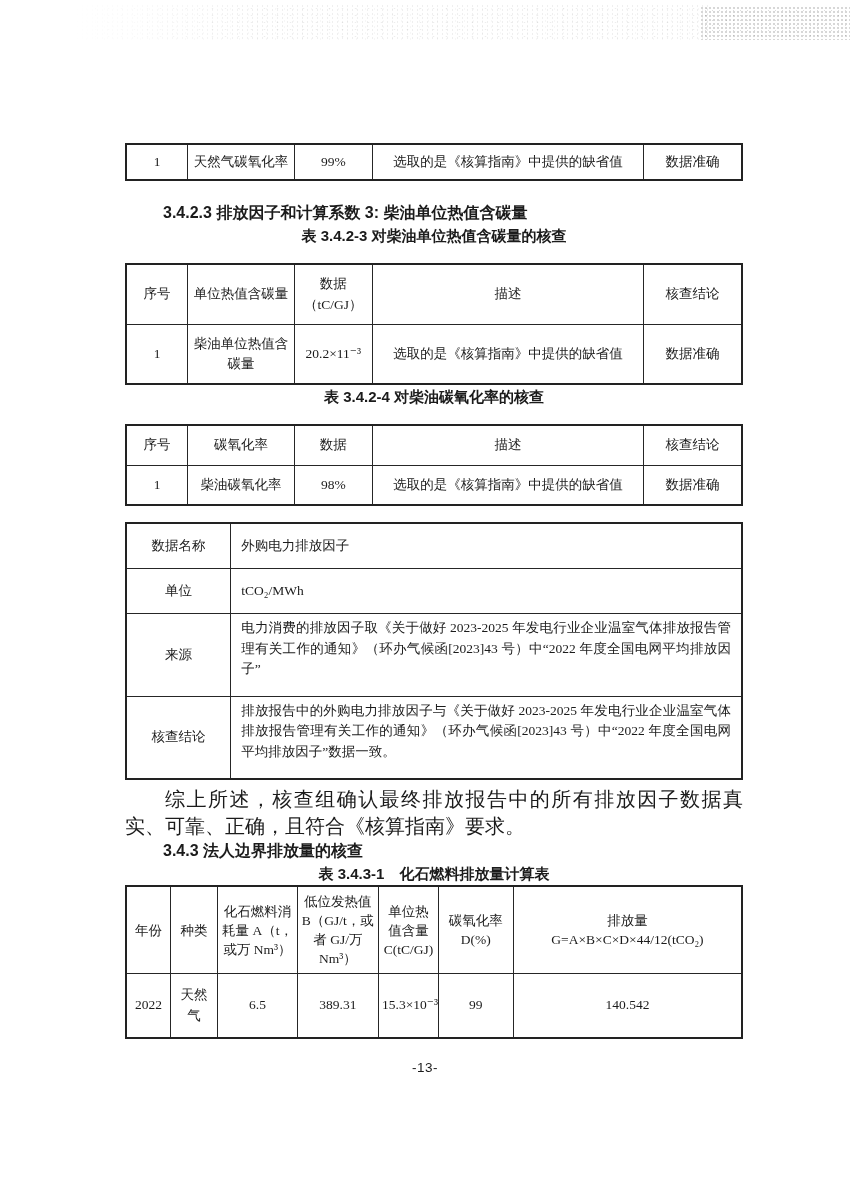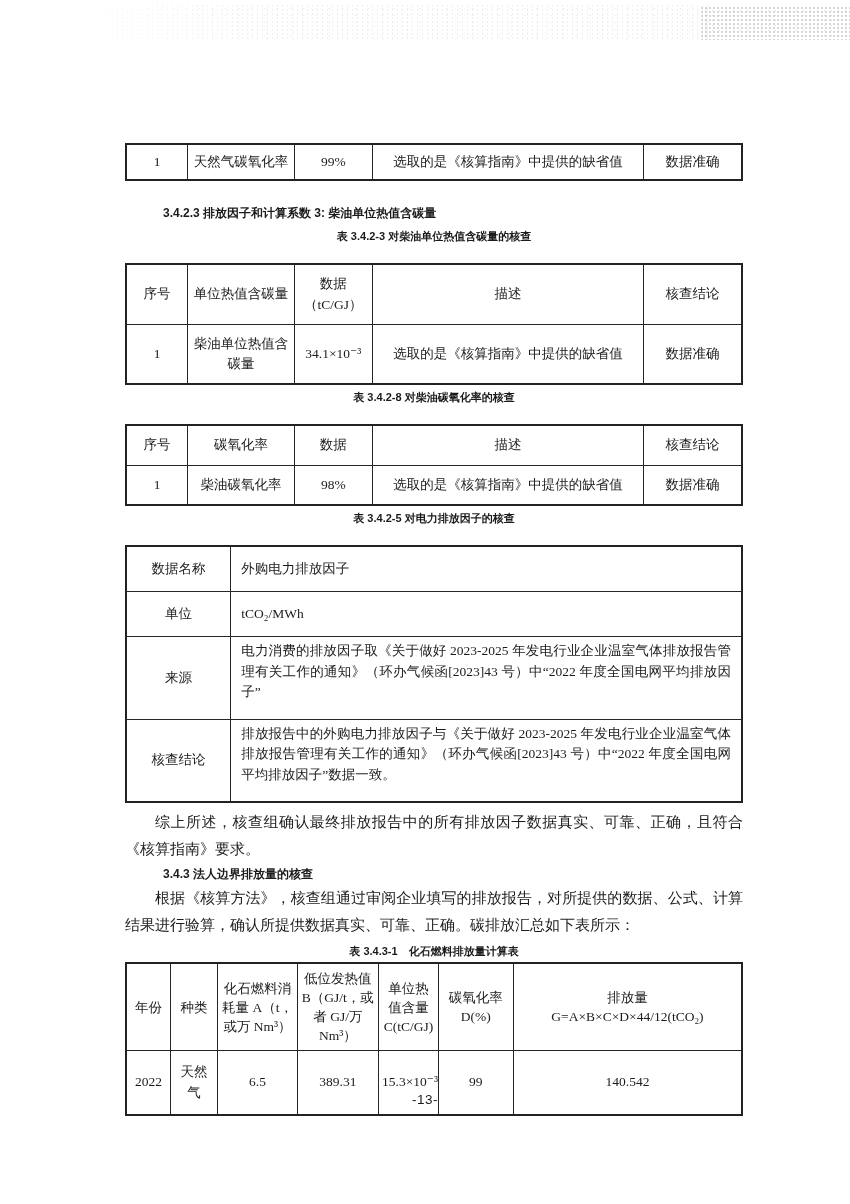--- a/index.html
+++ b/index.html
@@ -30,50 +30,50 @@
       radial-gradient(rgba(30,30,30,.30) .6px, transparent 1.1px),
       radial-gradient(rgba(50,50,50,.22) .5px, transparent 1px);
     background-size:4px 4px, 7px 5px;
     background-position:0 0, 2px 2px;
     opacity:.75;
   }
   .content { position:absolute; left:125px; top:0; width:618px; }
 
   h3.sec {
     font-family:"Liberation Sans","DejaVu Sans",sans-serif;
-    font-weight:bold; font-size:12px; line-height:22px;
+    font-weight:bold; font-size:16px; line-height:22px;
     padding-left:38px;
   }
   .tbl-title {
     font-family:"Liberation Sans","DejaVu Sans",sans-serif;
-    font-weight:bold; font-size:11px; line-height:22px;
+    font-weight:bold; font-size:15px; line-height:22px;
     text-align:center; margin-top:1px;
   }
   p.body-p {
-    font-size:15px; line-height:27px;
+    font-size:20px; line-height:27px;
     text-indent:2em; text-align:justify;
   }
   table {
     width:100%; border-collapse:collapse; table-layout:fixed;
     font-size:13.5px; line-height:1.5;
     border:2px solid #222;
   }
   th, td {
     border:1.5px solid #262626;
     text-align:center; vertical-align:middle;
     padding:9px 5px; font-weight:normal;
   }
   .kv td.val { text-align:left; padding-left:10px; padding-right:10px; }
   .kv td.long { text-align:justify; padding-top:4px; padding-bottom:16px; line-height:20.5px; }
   .kv td { padding-top:12px; padding-bottom:12px; }
   .compact td, .compact th { padding:7px 5px; }
   .fossil th { padding:5px 3px; line-height:19px; }
   .fossil td { padding:11px 3px; }
   .footer {
-    position:absolute; top:1092px; left:0; width:100%;
+    position:absolute; top:1060px; left:0; width:100%;
     text-align:center; font-size:13.5px; letter-spacing:.5px;
     font-family:"Liberation Sans","DejaVu Sans",sans-serif;
   }
   .mt-carry { margin-top:143px; }
   .mt-h1 { margin-top:21px; }
   .mt-t1 { margin-top:16px; }
   .mt-h2 { margin-top:17px; }
   .mt-h3 { margin-top:35px; }
   .mt-p1 { margin-top:6px; }
   .mt-t4 { margin-top:0px; }
@@ -121,28 +121,28 @@
         <th>单位热值含碳量</th>
         <th>数据（tC/GJ）</th>
         <th>描述</th>
         <th>核查结论</th>
       </tr>
     </thead>
     <tbody>
       <tr>
         <td>1</td>
         <td>柴油单位热值含碳量</td>
-        <td>34.1×10⁻³</td>
+        <td>20.2×11⁻³</td>
         <td>选取的是《核算指南》中提供的缺省值</td>
         <td>数据准确</td>
       </tr>
     </tbody>
   </table>
 
-  <div class="tbl-title">表 3.4.2-8 对柴油碳氧化率的核查</div>
+  <div class="tbl-title">表 3.4.2-4 对柴油碳氧化率的核查</div>
   <table class="mt-t1">
     <colgroup>
         <col style="width:10%">
         <col style="width:17.3%">
         <col style="width:12.7%">
         <col style="width:44%">
         <col style="width:16%">
       </colgroup>
     <thead>
       <tr>
@@ -157,21 +157,20 @@
       <tr>
         <td>1</td>
         <td>柴油碳氧化率</td>
         <td>98%</td>
         <td>选取的是《核算指南》中提供的缺省值</td>
         <td>数据准确</td>
       </tr>
     </tbody>
   </table>
 
-  <div class="tbl-title">表 3.4.2-5 对电力排放因子的核查</div>
   <table class="mt-t1 kv">
     <colgroup>
         <col style="width:17%">
         <col style="width:83%">
       </colgroup>
     <tbody>
       <tr>
         <td>数据名称</td>
         <td class="val">外购电力排放因子</td>
       </tr>
@@ -186,21 +185,20 @@
       <tr>
         <td>核查结论</td>
         <td class="val long">排放报告中的外购电力排放因子与《关于做好 2023-2025 年发电行业企业温室气体排放报告管理有关工作的通知》（环办气候函[2023]43 号）中“2022 年度全国电网平均排放因子”数据一致。</td>
       </tr>
     </tbody>
   </table>
 
   <p class="body-p mt-p1">综上所述，核查组确认最终排放报告中的所有排放因子数据真实、可靠、正确，且符合《核算指南》要求。</p>
 
   <h3 class="sec">3.4.3 法人边界排放量的核查</h3>
-  <p class="body-p">根据《核算方法》，核查组通过审阅企业填写的排放报告，对所提供的数据、公式、计算结果进行验算，确认所提供数据真实、可靠、正确。碳排放汇总如下表所示：</p>
   <div class="tbl-title">表 3.4.3-1　化石燃料排放量计算表</div>
   <table class="mt-t4 fossil">
     <colgroup>
       <col style="width:7.2%">
         <col style="width:7.7%">
         <col style="width:12.9%">
       <col style="width:13.2%">
         <col style="width:9.7%">
         <col style="width:12.2%">
         <col style="width:37.1%">

